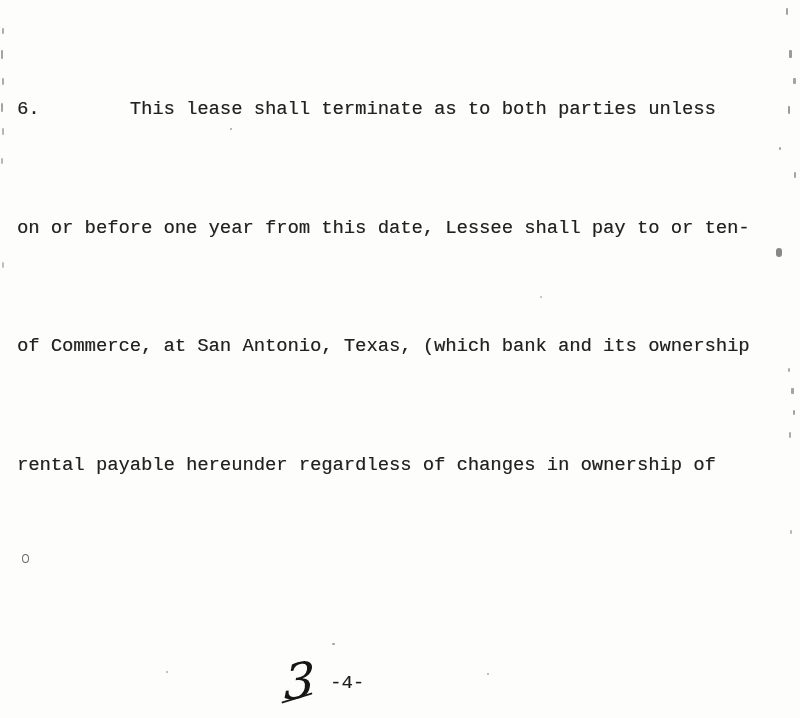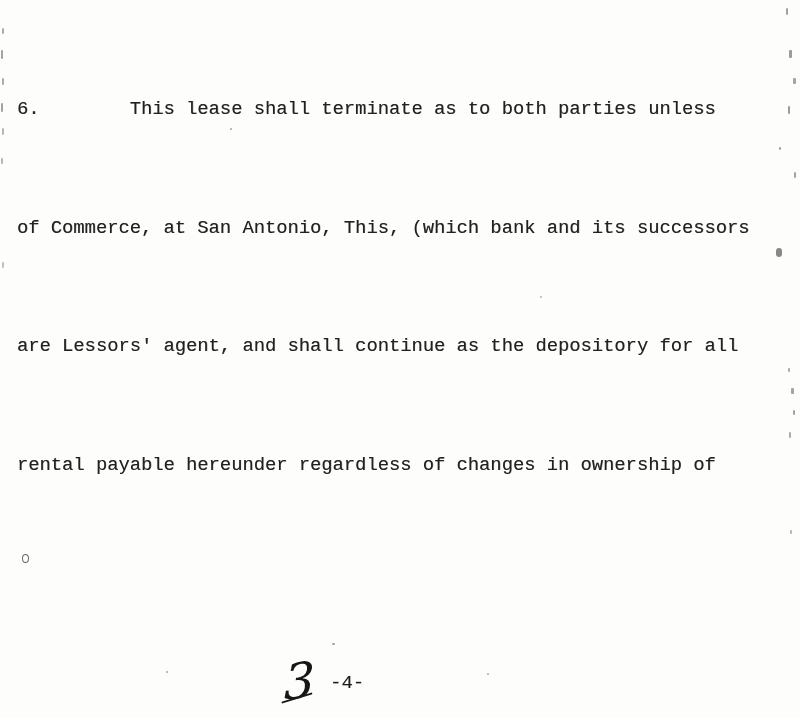--- a/index.html
+++ b/index.html
@@ -76,22 +76,22 @@
     background: transparent;
   }
 </style>
 </head>
 <body>
 
 <div class="page">
 
   <div class="doc-text">
     <div class="doc-line">6.        This lease shall terminate as to both parties unless</div>
-    <div class="doc-line">of Commerce, at San Antonio, This, (which bank and its successors</div>
-    <div class="doc-line">are Lessors' agent, and shall continue as the depository for all</div>
+    <div class="doc-line">on or before one year from this date, Lessee shall pay to or ten-</div>
+    <div class="doc-line">of Commerce, at San Antonio, Texas, (which bank and its ownership</div>
     <div class="doc-line">rental payable hereunder regardless of changes in ownership of</div>
     
     
     
     
     
     
     
     
     

